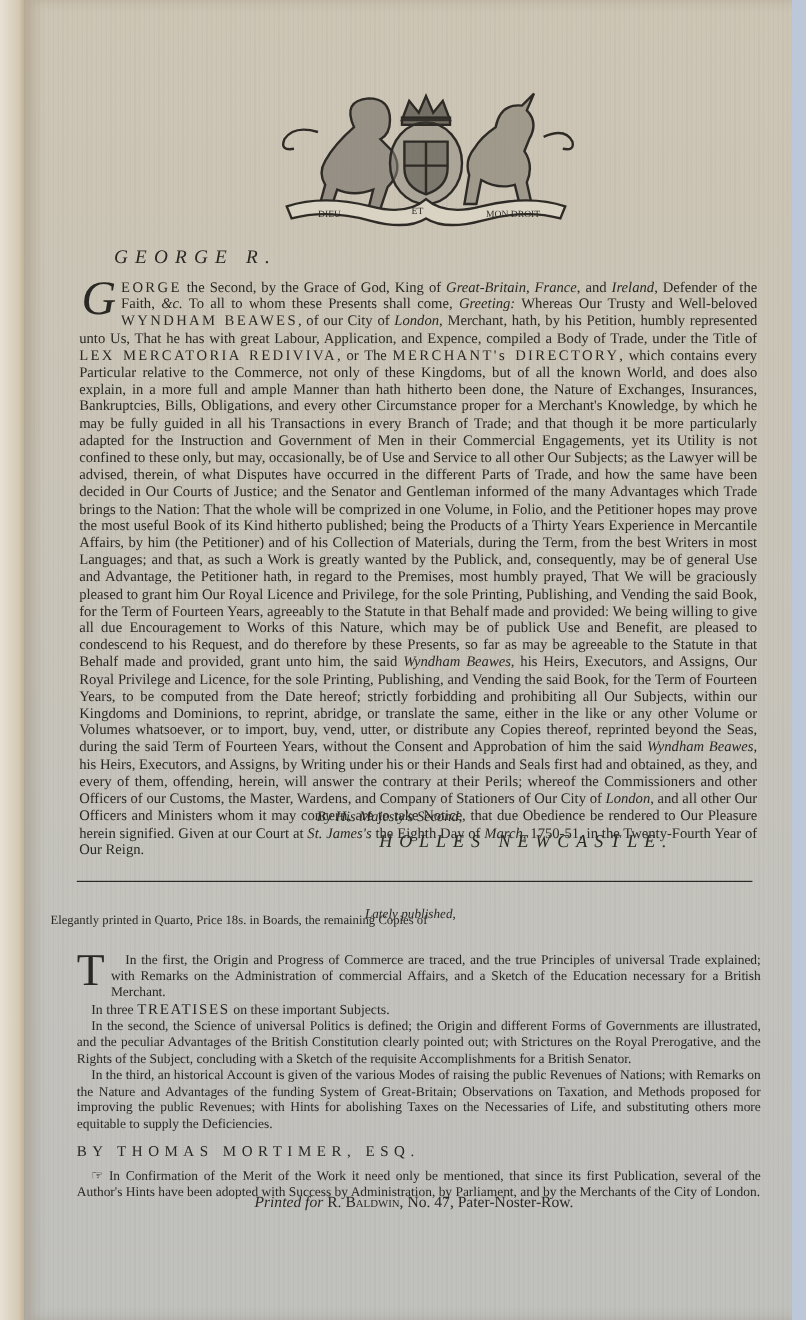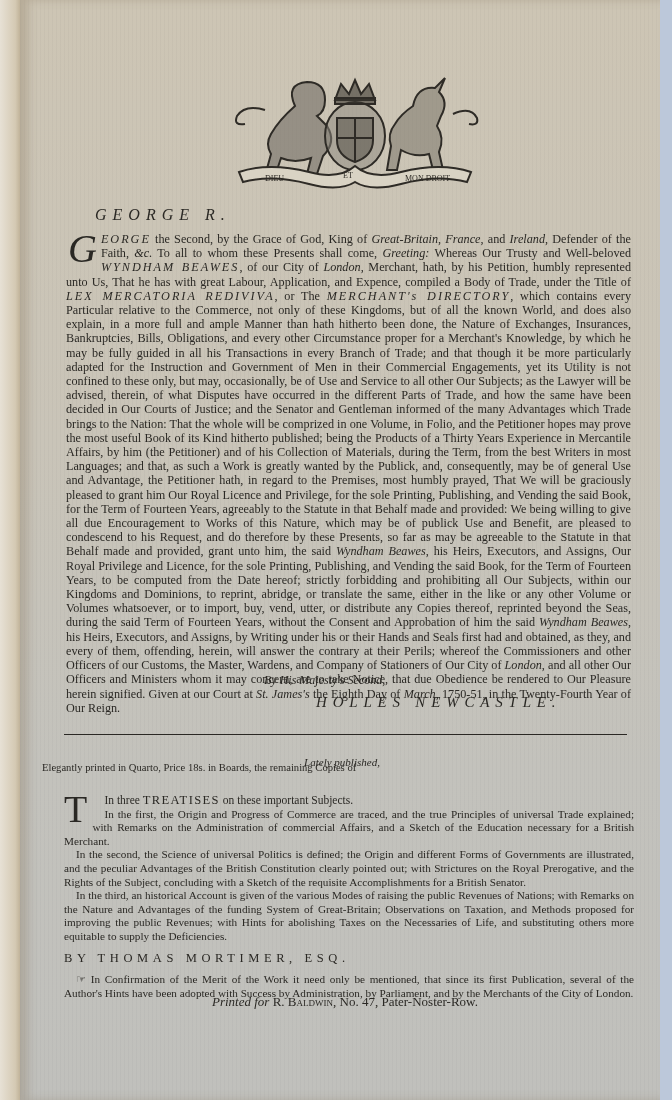--- a/index.html
+++ b/index.html
@@ -37,21 +37,21 @@
     font-style:italic; font-size:16px; letter-spacing:6px;
   }
   .grant {
     position:absolute; left:24px; top:232px; width:565px;
     font-size:12.2px; line-height:14.2px; text-align:justify;
   }
   .dropcap {
     float:left; font-size:40px; line-height:30px; font-style:italic;
     margin:2px 4px 0 0; padding-left:2px;
   }
-  .sc { letter-spacing:2px; font-style:italic; }
+  .sc { letter-spacing:2px; }
   .command {
     position:absolute; left:222px; top:673px; font-style:italic; font-size:12px;
   }
   .signature {
     position:absolute; left:274px; top:694px;
     font-style:italic; font-size:15px; letter-spacing:5.8px;
   }
   .rule {
     position:absolute; left:22px; top:734px; width:563px; height:0;
     border-top:1.5px solid #2a2824;
@@ -129,24 +129,24 @@
 
     <div class="rule"></div>
 
     <div class="lately">Lately published,</div>
     <div class="elegantly">Elegantly printed in Quarto, Price 18s. in Boards, the remaining Copies of</div>
 
     <div class="advert">
       <div class="adv-title">
         <span class="adv-drop">T</span>
       </div>
+      <div class="indent">In the first, the Origin and Progress of Commerce are traced, and the true Principles of universal Trade explained; with Remarks on the Administration of commercial Affairs, and a Sketch of the Education necessary for a British Merchant.</div>
       <div class="indent" style="font-size:11.5px;">
         <span>In three </span><span style="letter-spacing:1.4px;font-size:12.5px;">TREATISES</span><span> on these important Subjects.</span>
       </div>
-      <div class="indent">In the first, the Origin and Progress of Commerce are traced, and the true Principles of universal Trade explained; with Remarks on the Administration of commercial Affairs, and a Sketch of the Education necessary for a British Merchant.</div>
       <div class="indent">In the second, the Science of universal Politics is defined; the Origin and different Forms of Governments are illustrated, and the peculiar Advantages of the British Constitution clearly pointed out; with Strictures on the Royal Prerogative, and the Rights of the Subject, concluding with a Sketch of the requisite Accomplishments for a British Senator.</div>
       <div class="indent">In the third, an historical Account is given of the various Modes of raising the public Revenues of Nations; with Remarks on the Nature and Advantages of the funding System of Great-Britain; Observations on Taxation, and Methods proposed for improving the public Revenues; with Hints for abolishing Taxes on the Necessaries of Life, and substituting others more equitable to supply the Deficiencies.</div>
       <div class="author">BY THOMAS MORTIMER, ESQ.</div>
       <div class="indent">
         <span>☞</span>
         <span>In Confirmation of the Merit of the Work it need only be mentioned, that since its first Publication, several of the Author's Hints have been adopted with Success by Administration, by Parliament, and by the Merchants of the City of London.</span>
       </div>
     </div>
 
     <div class="printed">

